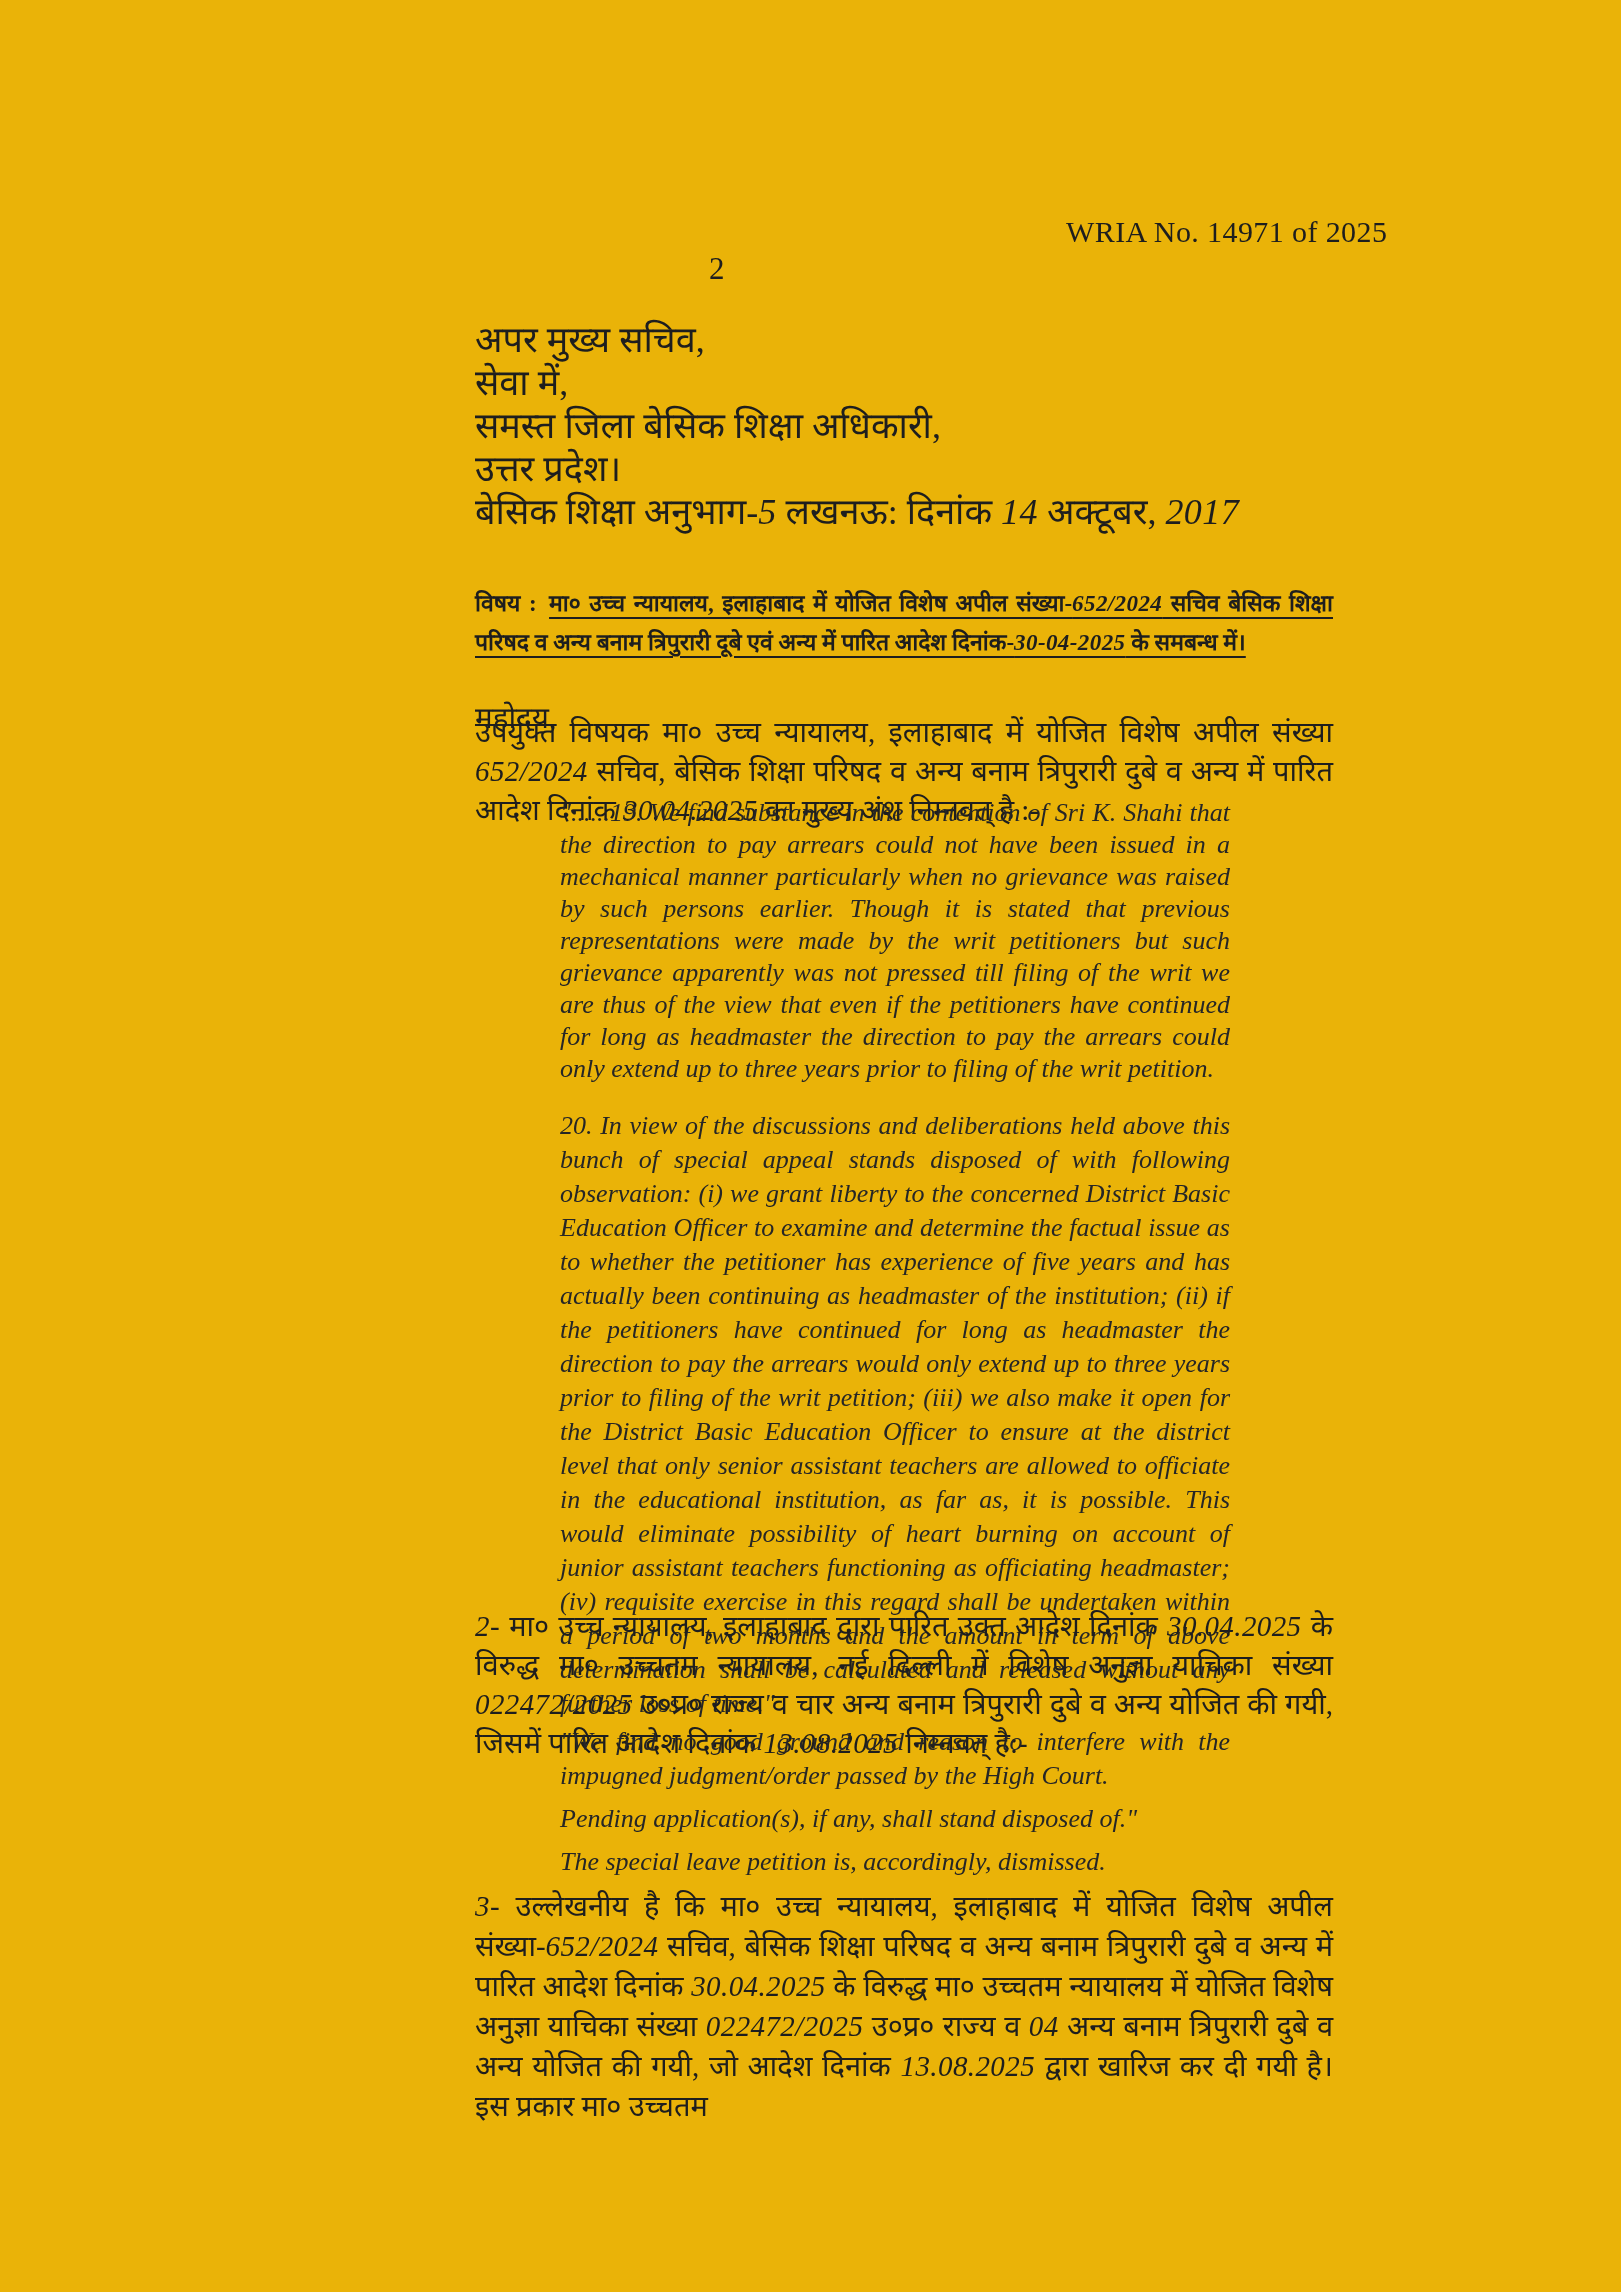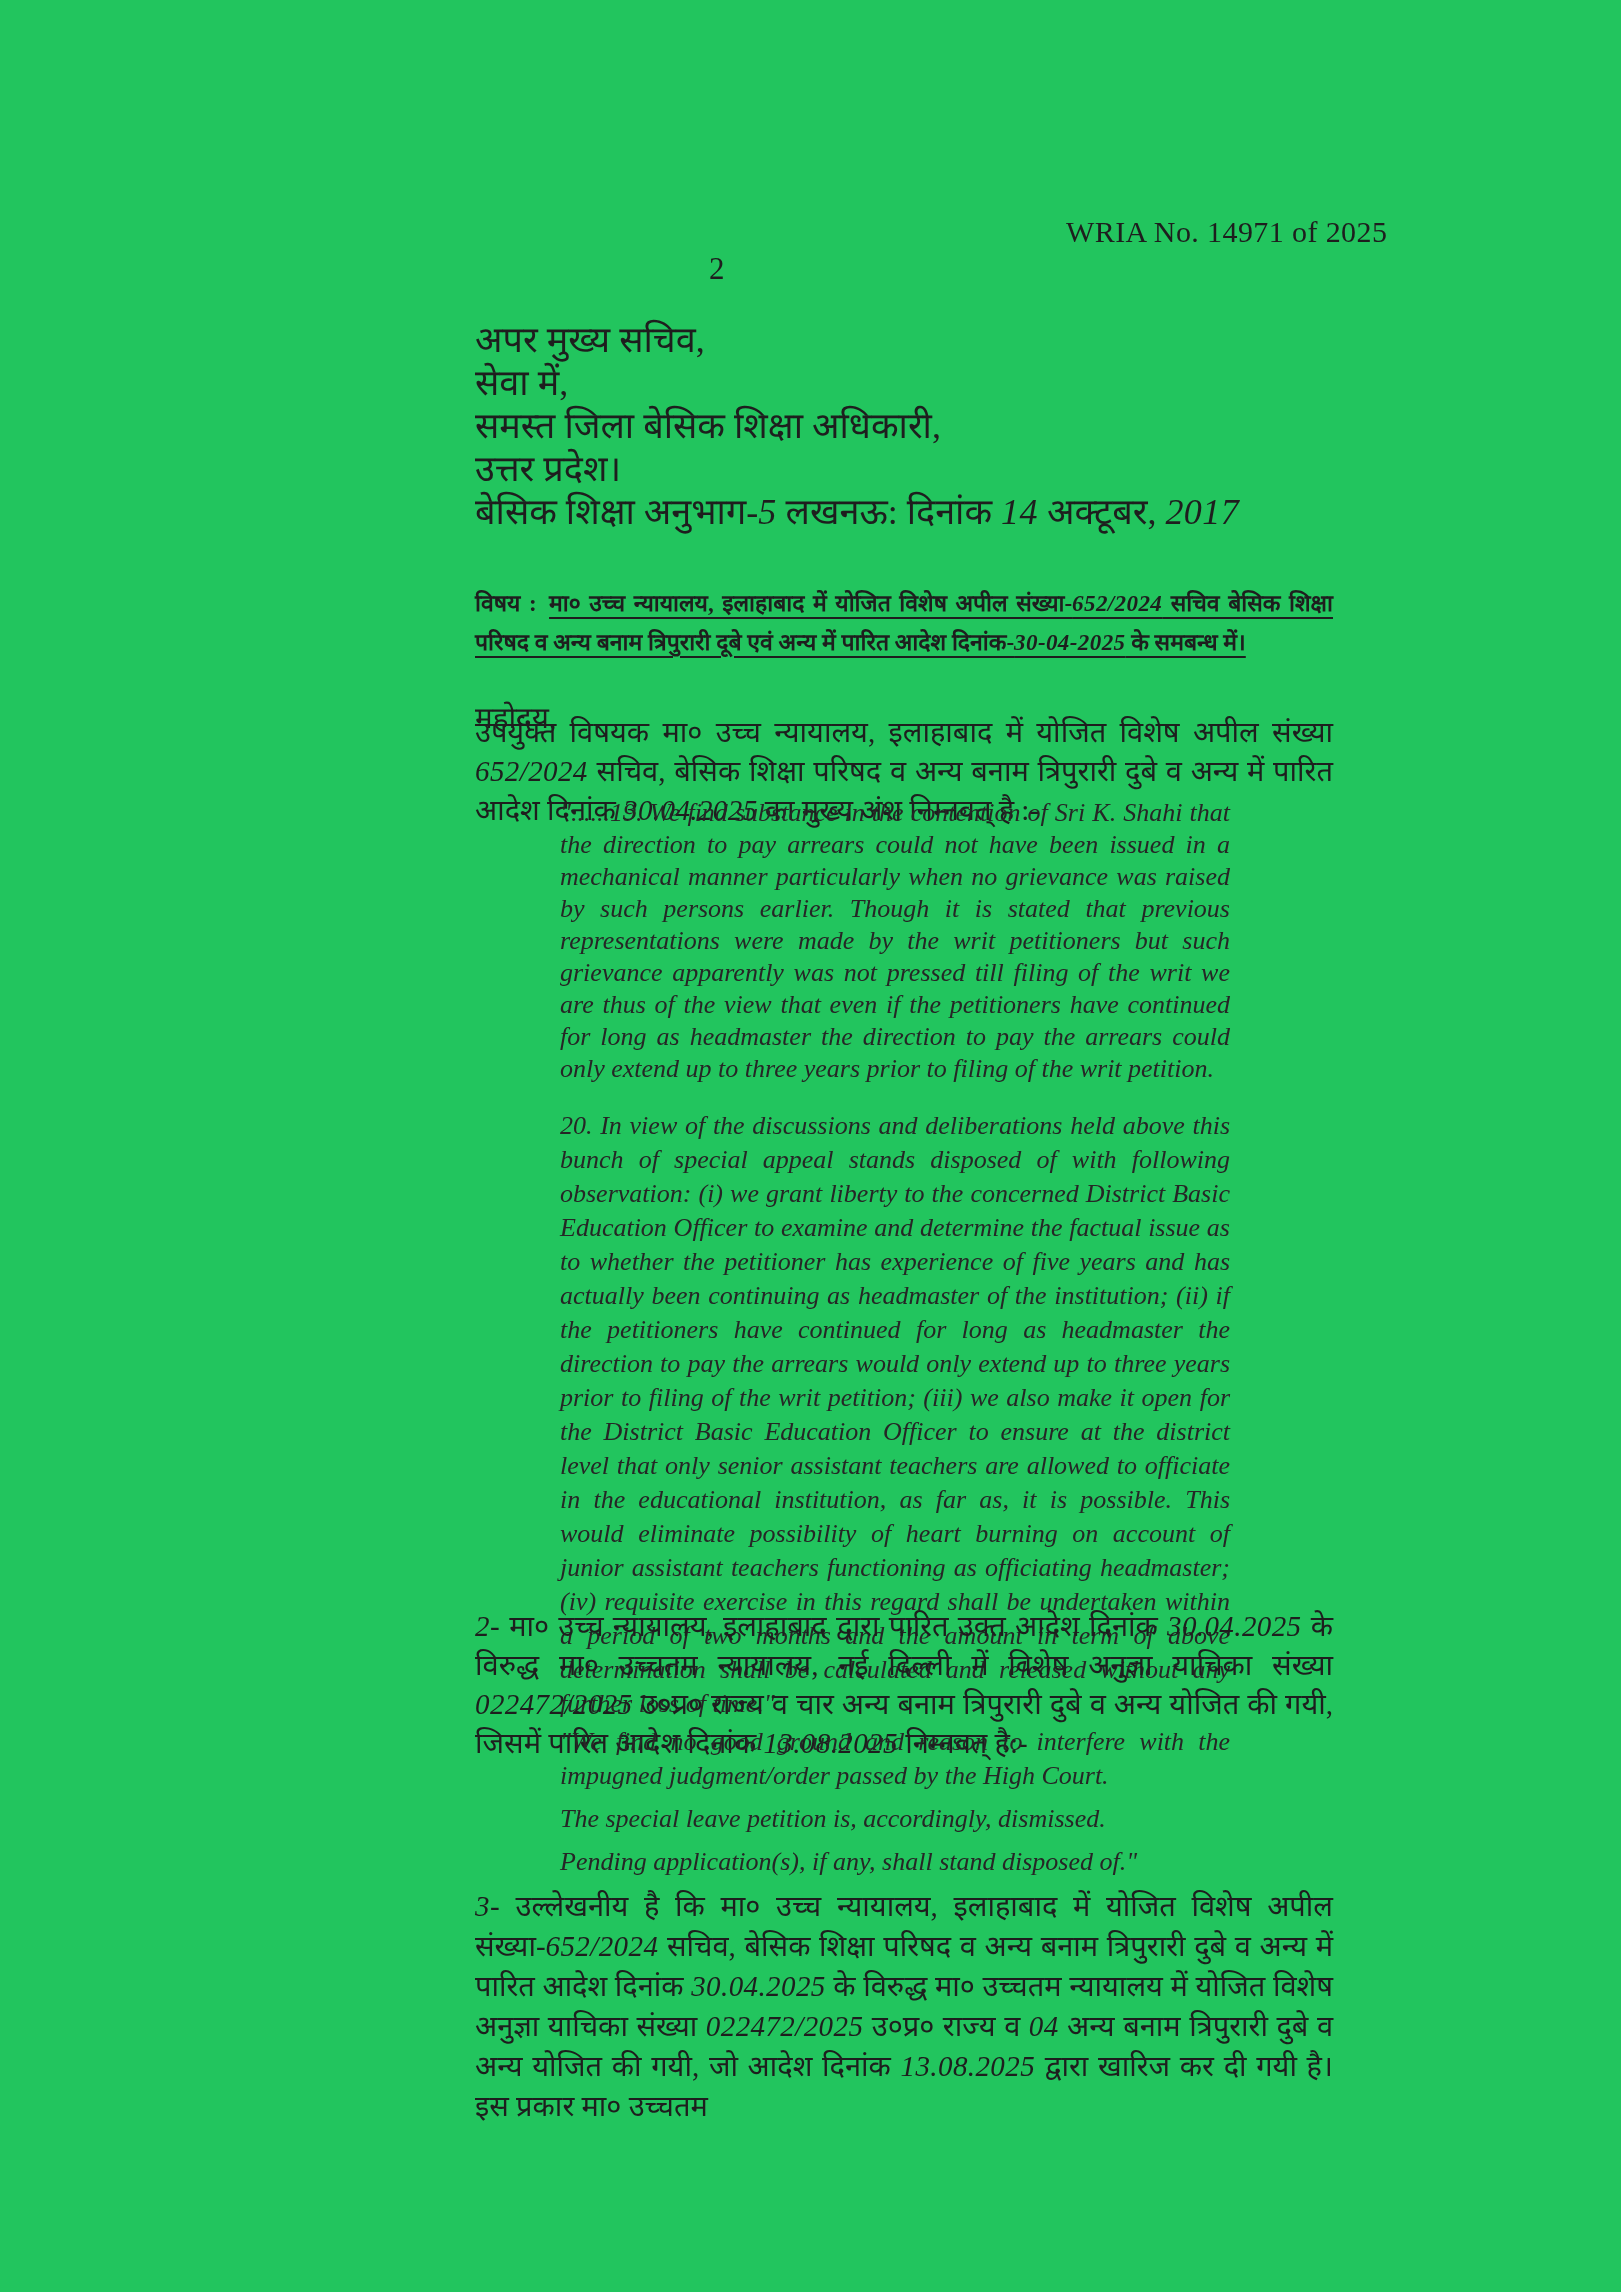--- a/index.html
+++ b/index.html
@@ -6,21 +6,21 @@
   body {
     width: 1621px; height: 2293px;
     background: #ffffff;
     position: relative;
     font-family: "Liberation Serif", "DejaVu Serif", serif;
     color: #1e1e1e;
     -webkit-font-smoothing: antialiased;
   }
   .page {
     position: absolute; inset: 0;
-    background: #22c55e;
+    background: #eab308;
   }
   .case-ref {
     position: absolute; left: 1066px; top: 215px;
     font-size: 30px; letter-spacing: 0.4px; white-space: nowrap;
   }
   .page-num {
     position: absolute; left: 709px; top: 251px;
     font-size: 31px;
   }
   .address {
@@ -90,20 +90,20 @@
 
   <div class="quote quote1">
     <p class="q19">"......19. We find substance in the contention of Sri K. Shahi that the direction to pay arrears could not have been issued in a mechanical manner particularly when no grievance was raised by such persons earlier. Though it is stated that previous representations were made by the writ petitioners but such grievance apparently was not pressed till filing of the writ we are thus of the view that even if the petitioners have continued for long as headmaster the direction to pay the arrears could only extend up to three years prior to filing of the writ petition.</p>
     <p class="q20">20. In view of the discussions and deliberations held above this bunch of special appeal stands disposed of with following observation: (i) we grant liberty to the concerned District Basic Education Officer to examine and determine the factual issue as to whether the petitioner has experience of five years and has actually been continuing as headmaster of the institution; (ii) if the petitioners have continued for long as headmaster the direction to pay the arrears would only extend up to three years prior to filing of the writ petition; (iii) we also make it open for the District Basic Education Officer to ensure at the district level that only senior assistant teachers are allowed to officiate in the educational institution, as far as, it is possible. This would eliminate possibility of heart burning on account of junior assistant teachers functioning as officiating headmaster; (iv) requisite exercise in this regard shall be undertaken within a period of two months and the amount in term of above determination shall be calculated and released without any further loss of time."</p>
   </div>
 
   <div class="para para2"><i>2-</i> मा० उच्च न्यायालय, इलाहाबाद द्वारा पारित उक्त आदेश दिनांक <i>30.04.2025</i> के विरुद्ध मा० उच्चतम न्यायालय, नई दिल्ली में विशेष अनुज्ञा याचिका संख्या <i>022472/2025</i> उ०प्र० राज्य व चार अन्य बनाम त्रिपुरारी दुबे व अन्य योजित की गयी, जिसमें पारित आदेश दिनांक <i>13.08.2025</i> निम्नवत् है:-</div>
 
   <div class="quote quote2">
     <p>"We find no good ground and reason to interfere with the impugned judgment/order passed by the High Court.</p>
+    <p>Pending application(s), if any, shall stand disposed of."</p>
     <p>The special leave petition is, accordingly, dismissed.</p>
-    <p>Pending application(s), if any, shall stand disposed of."</p>
   </div>
 
   <div class="para para3"><i>3-</i> उल्लेखनीय है कि मा० उच्च न्यायालय, इलाहाबाद में योजित विशेष अपील संख्या-<i>652/2024</i> सचिव, बेसिक शिक्षा परिषद व अन्य बनाम त्रिपुरारी दुबे व अन्य में पारित आदेश दिनांक <i>30.04.2025</i> के विरुद्ध मा० उच्चतम न्यायालय में योजित विशेष अनुज्ञा याचिका संख्या <i>022472/2025</i> उ०प्र० राज्य व <i>04</i> अन्य बनाम त्रिपुरारी दुबे व अन्य योजित की गयी, जो आदेश दिनांक <i>13.08.2025</i> द्वारा खारिज कर दी गयी है। इस प्रकार मा० उच्चतम</div>
 
 </div>
 
 
 </body></html>

